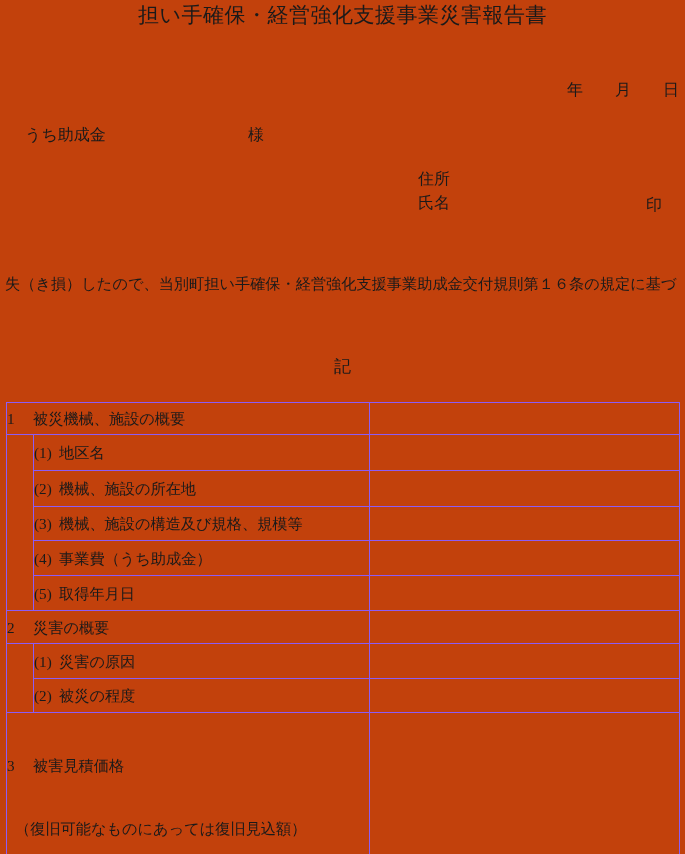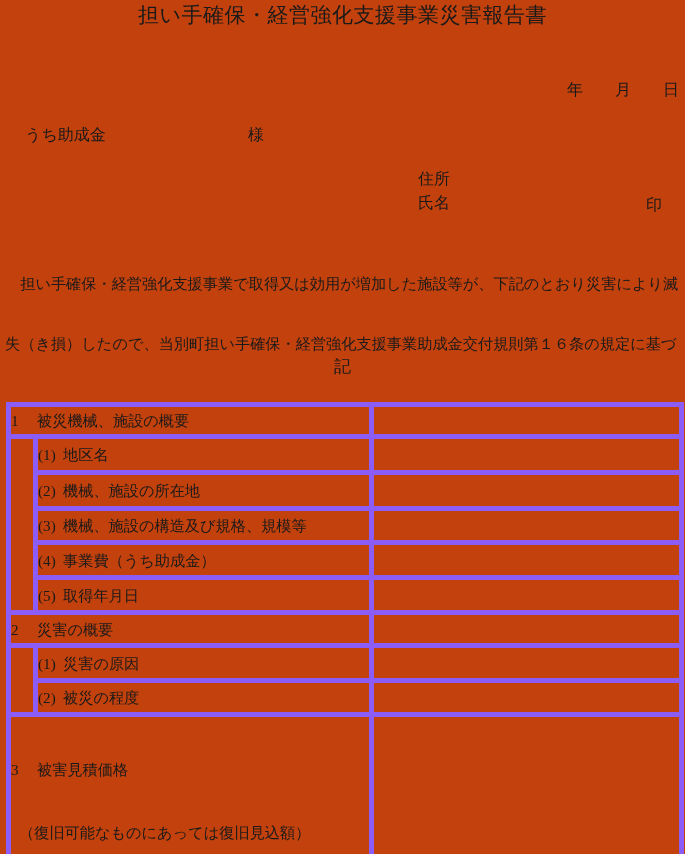--- a/index.html
+++ b/index.html
@@ -20,21 +20,21 @@
   .name-label{top:192px;left:418px;font-size:16px;line-height:22px;}
   .seal-label{top:194px;left:646px;font-size:16px;line-height:22px;}
   .body-par{top:236px;left:5px;width:676px;}
   .body-par div{white-space:pre;font-size:15.2px;line-height:23.6px;letter-spacing:0px;}
   .ki-marker{top:355px;left:0;width:685px;text-align:center;font-size:17px;line-height:23px;}
   table.report{
     position:absolute;top:402px;left:6px;width:673px;
     border-collapse:collapse;table-layout:fixed;
   }
   table.report td{
-    border:5px solid #8b5cf6;padding:0;vertical-align:middle;
+    border:1px solid #8b5cf6;padding:0;vertical-align:middle;
     font-size:15.2px;line-height:21px;overflow:hidden;
   }
   td.sec{padding-left:6px;white-space:pre;}
   td.sub{padding-left:11px;white-space:pre;margin-left:16px;}
   span.num{display:inline-block;width:26px;}
   span.subnum{display:inline-block;width:25px;}
   .line2{padding-left:8px;white-space:pre;}
 </style>
 </head>
 <body>
@@ -46,21 +46,20 @@
   <div class="abs date-line">年　　月　　日</div>
 
   <div class="abs addressee">うち助成金</div>
   <div class="abs honorific">様</div>
 
   <div class="abs addr-label">住所</div>
   <div class="abs name-label">氏名</div>
   <div class="abs seal-label">印</div>
 
   <div class="abs body-par">
-    <div>　担い手確保・経営強化支援事業で取得又は効用が増加した施設等が、下記のとおり災害により滅</div>
     <div>失（き損）したので、当別町担い手確保・経営強化支援事業助成金交付規則第１６条の規定に基づ</div>
   </div>
 
   <div class="abs ki-marker">記</div>
 
   <table class="report">
     <colgroup>
       <col style="width:27px">
         <col style="width:336px">
         <col style="width:310px">

